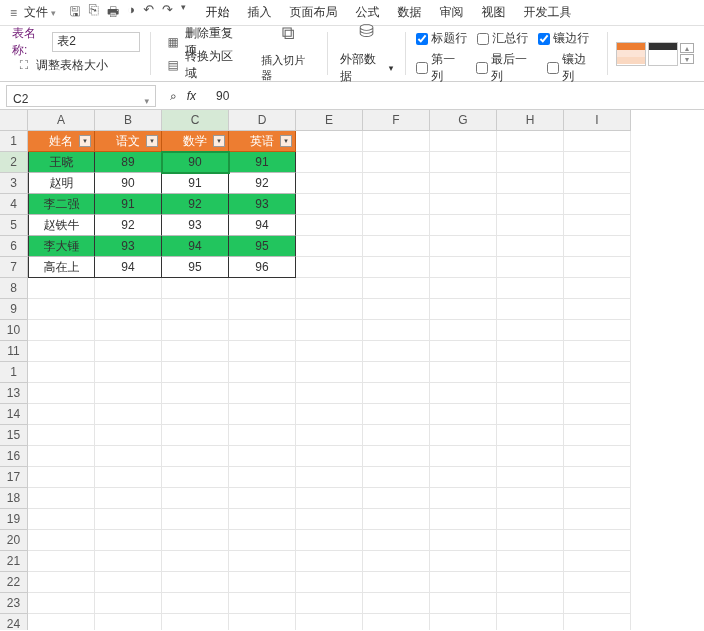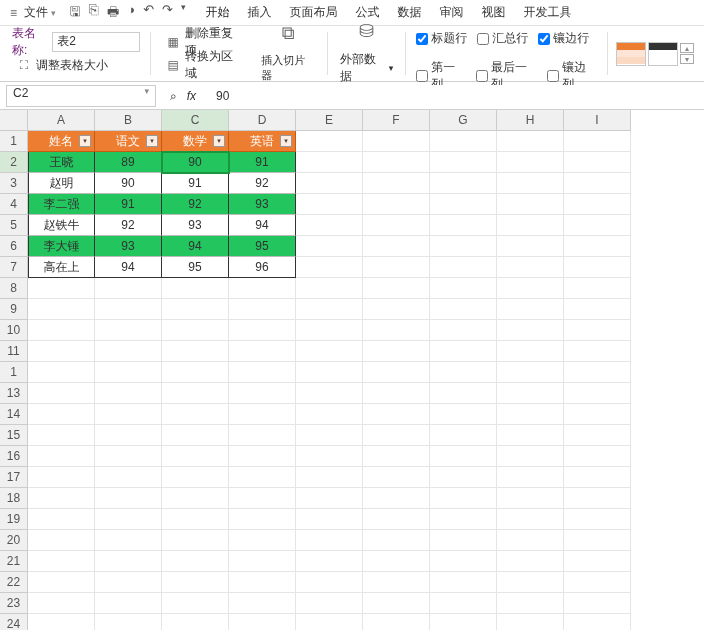--- a/index.html
+++ b/index.html
@@ -26,21 +26,21 @@
 .chk input{width:12px;height:12px;cursor:pointer}
 .style-gal{display:flex;gap:2px;align-items:center;padding:0 4px}
 .swatch{width:30px;height:24px;border:1px solid #c8c8c8;display:flex;flex-direction:column}
 .swatch div{flex:1}
 .s1 .h{background:#ed7d31}.s1 .b{background:#fce4d6}
 .s2 .h{background:#333}.s2 .b{background:#fff}
 .gal-more{width:14px;display:flex;flex-direction:column;gap:1px}
 .gal-more span{height:10px;border:1px solid #aaa;display:flex;align-items:center;justify-content:center;font-size:8px;color:#888;cursor:pointer}
 .divider{width:1px;background:#e0e0e0;margin:2px 4px}
 .fbar{height:28px;display:flex;align-items:center;border-bottom:1px solid #d0d0d0}
-.namebox{width:150px;height:22px;border:1px solid #ccc;margin-left:6px;padding:0 6px;display:flex;align-items:flex-start;justify-content:space-between;background:#fff}
+.namebox{width:150px;height:22px;border:1px solid #ccc;margin-left:6px;padding:0 6px;display:flex;align-items:flex-end;justify-content:space-between;background:#fff}
 .namebox .dd{font-size:9px;color:#888}
 .fxicons{display:flex;gap:10px;margin:0 14px;color:#888}
 .fxicons span{cursor:pointer}
 .fxinput{flex:1;height:22px;border:none;padding:0 6px;outline:none}
 .grid-wrap{position:relative;width:704px;height:520px;overflow:hidden}
 .corner{position:absolute;left:0;top:0;width:28px;height:21px;background:#f0f0f0;border-right:1px solid #ccc;border-bottom:1px solid #ccc}
 .colheads{position:absolute;left:28px;top:0;display:flex;height:21px}
 .ch{width:67px;height:21px;background:#f0f0f0;border-right:1px solid #ccc;border-bottom:1px solid #ccc;display:flex;align-items:center;justify-content:center;color:#555;cursor:pointer}
 .ch.sel{background:#d6e9d6}
 .rowheads{position:absolute;left:0;top:21px;display:flex;flex-direction:column;width:28px}
@@ -115,21 +115,21 @@
   </div>
   <div class="divider"></div>
   <div class="bigbtn">
     <span class="ricon" style="font-size:18px">⛁</span>
     <span class="lbl">
         <span>外部数据</span>
         <span style="font-size:9px">▾</span>
       </span>
   </div>
   <div class="divider"></div>
-  <div class="rgroup" style="gap:18px">
+  <div class="rgroup" style="gap:10px">
     <div class="rrow" style="gap:10px">
       <label class="chk">
           <input type="checkbox" checked="" style="">
           <span>标题行</span>
         </label>
       <label class="chk">
           <input type="checkbox" style="">
           <span>汇总行</span>
         </label>
       <label class="chk">

